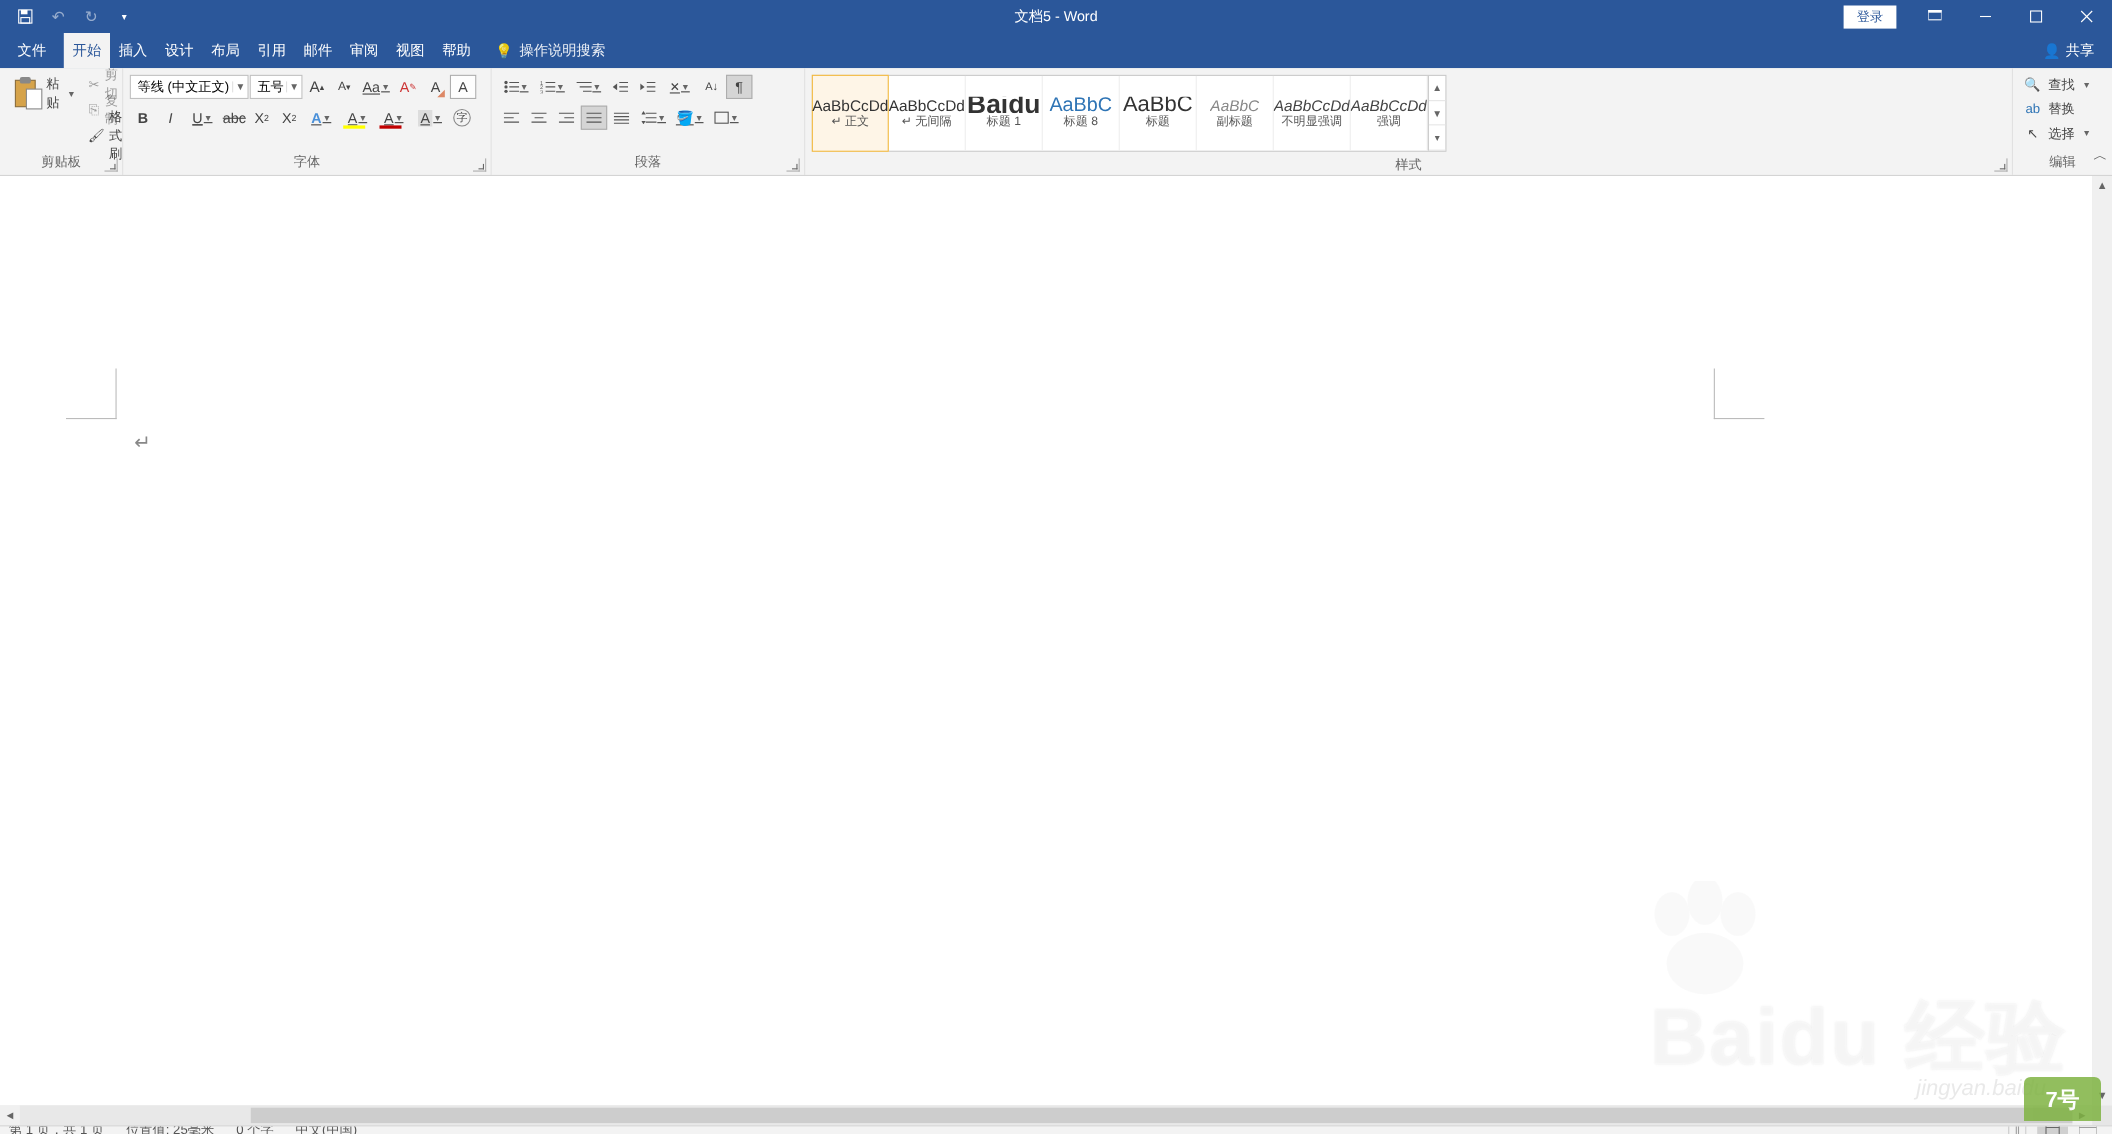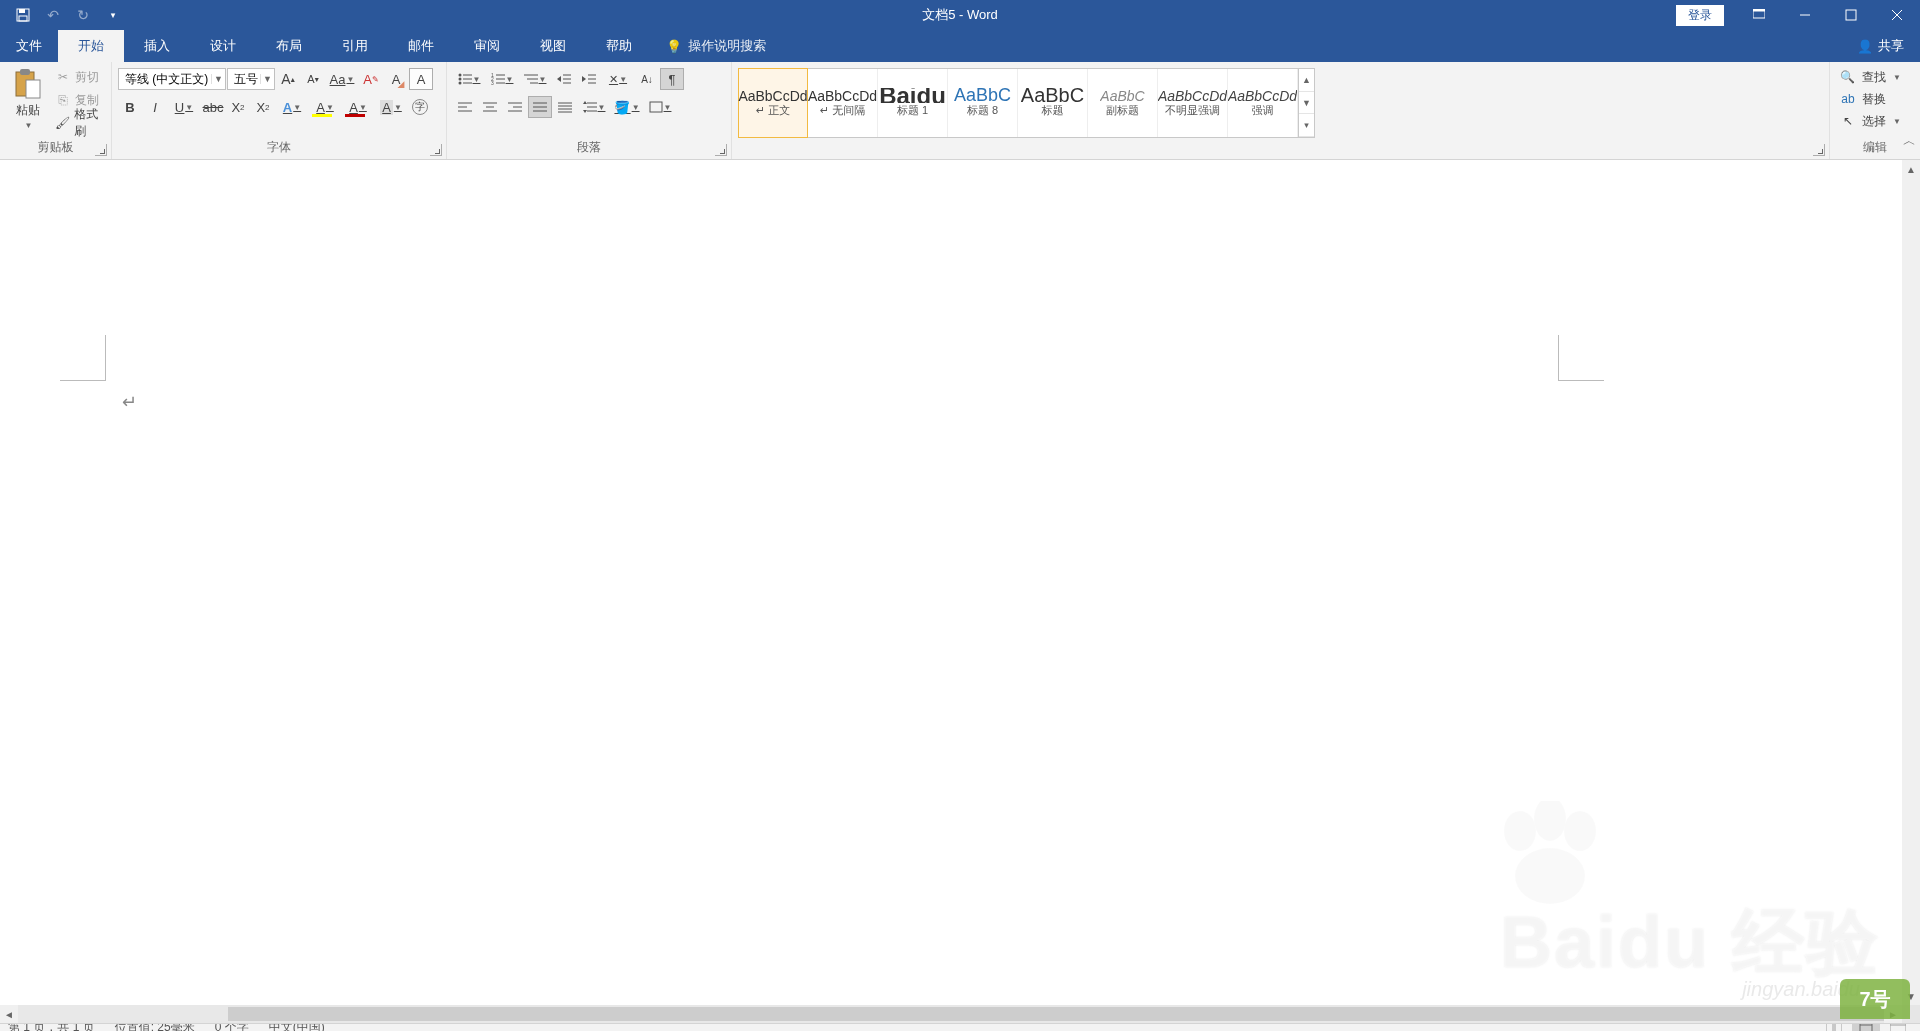--- a/index.html
+++ b/index.html
@@ -11,35 +11,35 @@
 .qat-btn { width: 30px; height: 30px; display: flex; align-items: center; justify-content: center; color: #fff; font-size: 14px; cursor: pointer; }
 .qat-btn.disabled { opacity: 0.5; }
 .title-center { position: absolute; left: 50%; transform: translateX(-50%); font-size: 13px; }
 .title-right { margin-left: auto; display: flex; align-items: center; }
 .login-btn { background: #fff; color: #2b579a; padding: 2px 12px; font-size: 12px; margin-right: 12px; cursor: pointer; }
 .win-btn { width: 46px; height: 30px; display: flex; align-items: center; justify-content: center; cursor: pointer; font-size: 13px; }
 .win-btn svg { width: 12px; height: 12px; stroke: #fff; fill: none; stroke-width: 1; }
 
 
 .tabbar { background: #2b579a; height: 32px; display: flex; align-items: stretch; color: #fff; }
-.tab { padding: 0 20px; display: flex; align-items: center; font-size: 13px; cursor: pointer; }
+.tab { padding: 0 8px; display: flex; align-items: center; font-size: 13px; cursor: pointer; }
 .tab.file { padding: 0 16px; }
 .tab.active { background: #f3f3f3; color: #2b579a; }
 .tab-tell { display: flex; align-items: center; gap: 6px; padding: 0 14px; font-size: 13px; opacity: 0.9; }
 .share { margin-left: auto; display: flex; align-items: center; gap: 4px; padding: 0 16px; font-size: 13px; cursor: pointer; }
 
 
 .ribbon { background: #f3f3f3; border-bottom: 1px solid #d4d4d4; display: flex; height: 98px; }
 .group { border-right: 1px solid #e1e1e1; display: flex; flex-direction: column; position: relative; }
 .group-body { flex: 1; display: flex; align-items: flex-start; padding: 4px 6px; }
 .group-label { text-align: center; font-size: 12px; color: #666; padding-bottom: 3px; position: relative; }
 .dialog-launcher { position: absolute; right: 4px; bottom: 3px; width: 12px; height: 12px; border: 1px solid #adadad; border-top: none; border-left: none; cursor: pointer; }
 .dialog-launcher::after { content: ""; position: absolute; right: 1px; bottom: 1px; width: 4px; height: 4px; border-right: 1px solid #666; border-bottom: 1px solid #666; }
 
-.big-btn { display: flex; flex-direction: column; align-items: center; justify-content: flex-end; padding: 2px 6px; cursor: pointer; font-size: 12px; color: #444; gap: 2px; }
+.big-btn { display: flex; flex-direction: row; align-items: center; justify-content: flex-end; padding: 2px 6px; cursor: pointer; font-size: 12px; color: #444; gap: 2px; }
 .big-btn .icon-lg { width: 32px; height: 32px; display: flex; align-items: center; justify-content: center; }
 .small-row { display: flex; align-items: center; gap: 4px; font-size: 12px; color: #444; height: 22px; cursor: pointer; padding: 0 3px; }
 .small-row.disabled { opacity: 0.5; }
 .col { display: flex; flex-direction: column; justify-content: center; gap: 1px; padding: 0 2px; }
 
 .combo { border: 1px solid #c0c0c0; background: #fff; display: flex; align-items: center; height: 22px; font-size: 12px; }
 .combo span { padding: 0 6px; flex: 1; white-space: nowrap; overflow: hidden; }
 .combo .dd { width: 14px; text-align: center; border-left: 1px solid #e0e0e0; color: #666; cursor: pointer; font-size: 9px; }
 
 .btn { width: 24px; height: 22px; display: flex; align-items: center; justify-content: center; cursor: pointer; border: 1px solid transparent; position: relative; font-size: 13px; color: #444; }
@@ -422,20 +422,21 @@
             <div class="style-preview ital">AaBbCcDd</div>
             <div class="style-name">强调</div>
           </div>
           <div class="gallery-more">
             <div>▲</div>
             <div>▼</div>
             <div>▾</div>
           </div>
         </div>
     </div>
+    <div class="group-label">样式</div>
     <div class="dialog-launcher"></div>
   </div>
 
   <div class="group" style="width:90px; border-right:none;">
     <div class="group-body" style="flex-direction:column; padding-top:4px;">
       <div class="edit-item">
           <span class="ico">🔍</span>
           <span>查找</span>
           <span class="dd-arrow">▼</span>
         </div>

